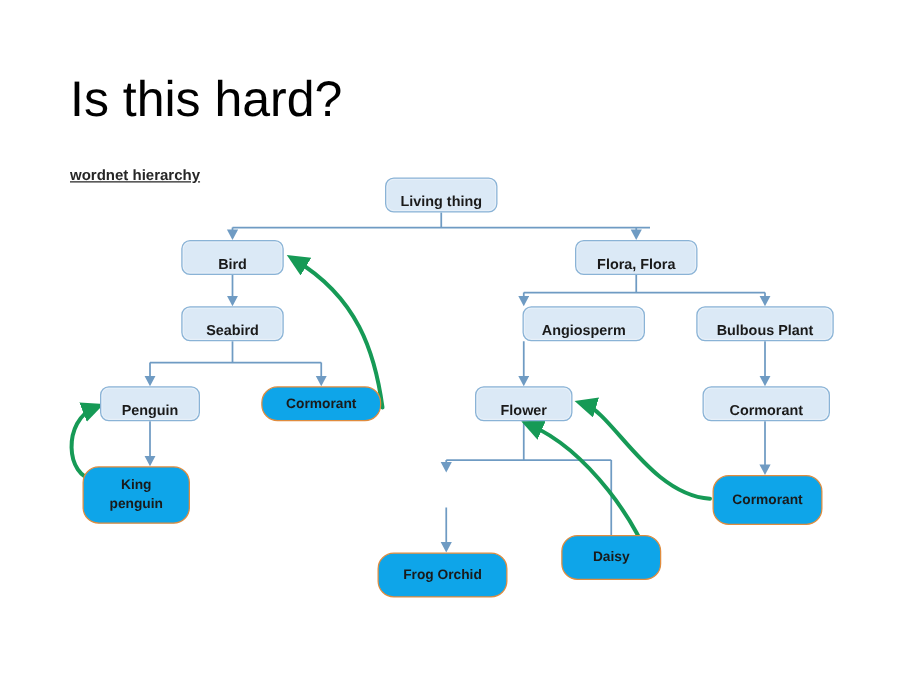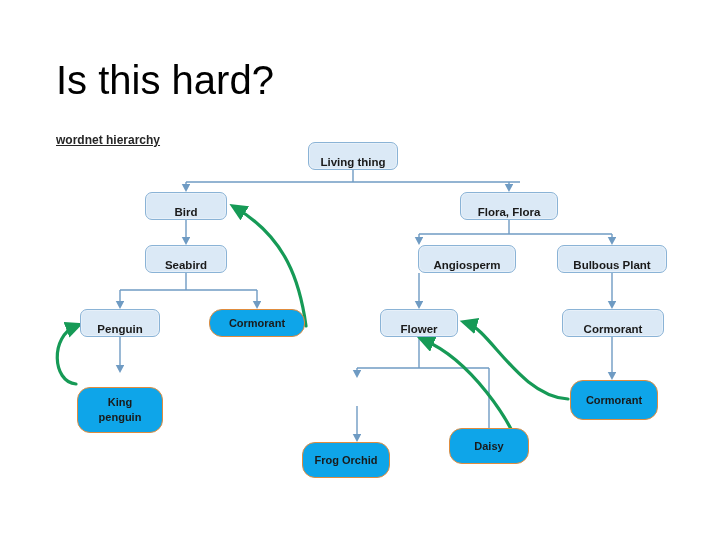--- a/index.html
+++ b/index.html
@@ -148,27 +148,27 @@
     </div>
   <div class="nodebox orange" style="left:209px;top:309px;width:96px;height:28px;">
       <span>Cormorant</span>
     </div>
   <div class="nodebox blue" style="left:380px;top:309px;width:78px;height:28px;">
       <span>Flower</span>
     </div>
   <div class="nodebox blue" style="left:562px;top:309px;width:102px;height:28px;">
       <span>Cormorant</span>
     </div>
-  <div class="nodebox orange two-line" style="left:77px;top:373px;width:86px;height:46px;margin-top:14px;">
+  <div class="nodebox orange two-line" style="left:66px;top:373px;width:86px;height:46px;">
       <span style="white-space:pre-line;">King
 penguin</span>
     </div>
   <div class="nodebox orange" style="left:570px;top:380px;width:88px;height:40px;">
       <span>Cormorant</span>
     </div>
-  <div class="nodebox orange" style="left:302px;top:442px;width:88px;height:36px;">
+  <div class="nodebox orange" style="left:302px;top:442px;width:104px;height:36px;">
       <span>Frog Orchid</span>
     </div>
   <div class="nodebox orange" style="left:449px;top:428px;width:80px;height:36px;">
       <span>Daisy</span>
     </div>
 
 </div>
 
 </body></html>

